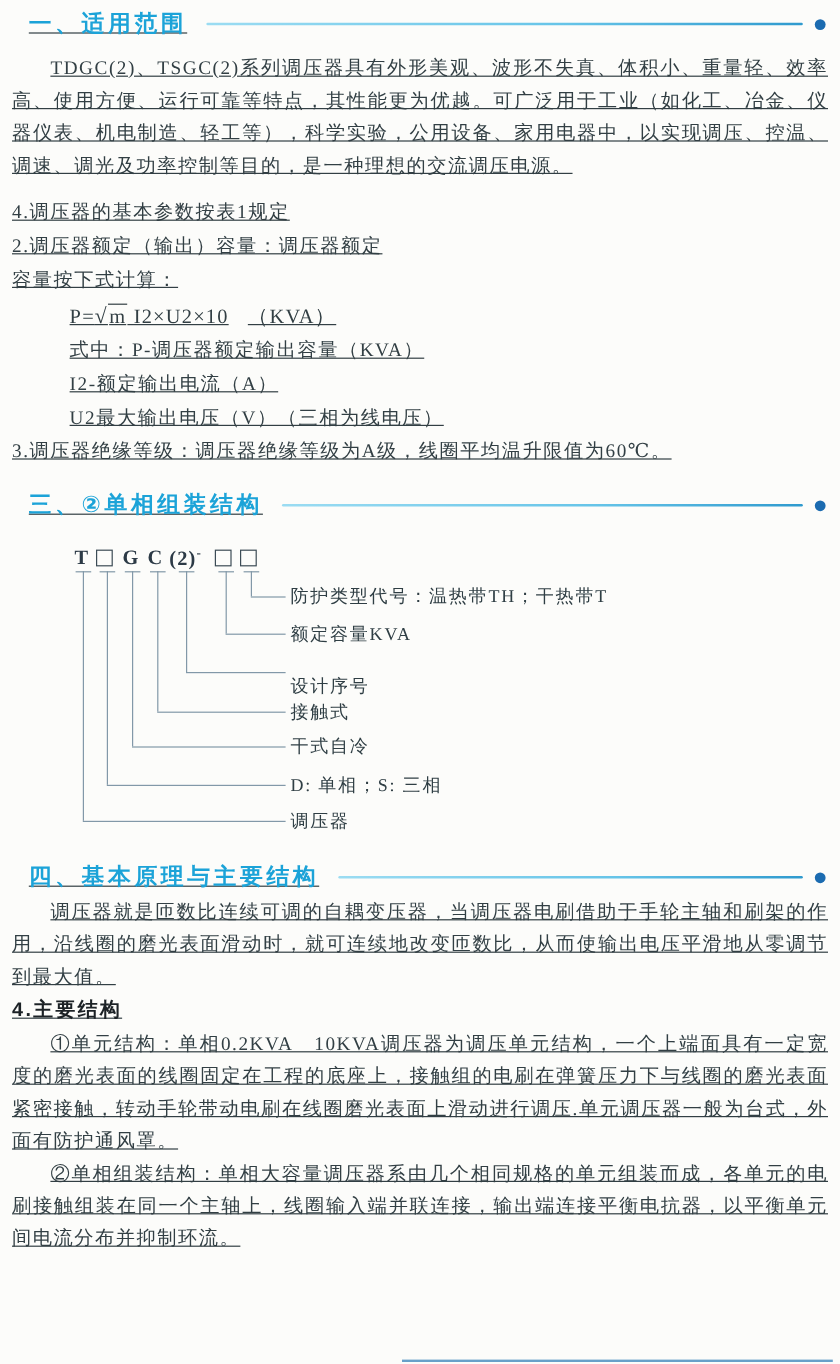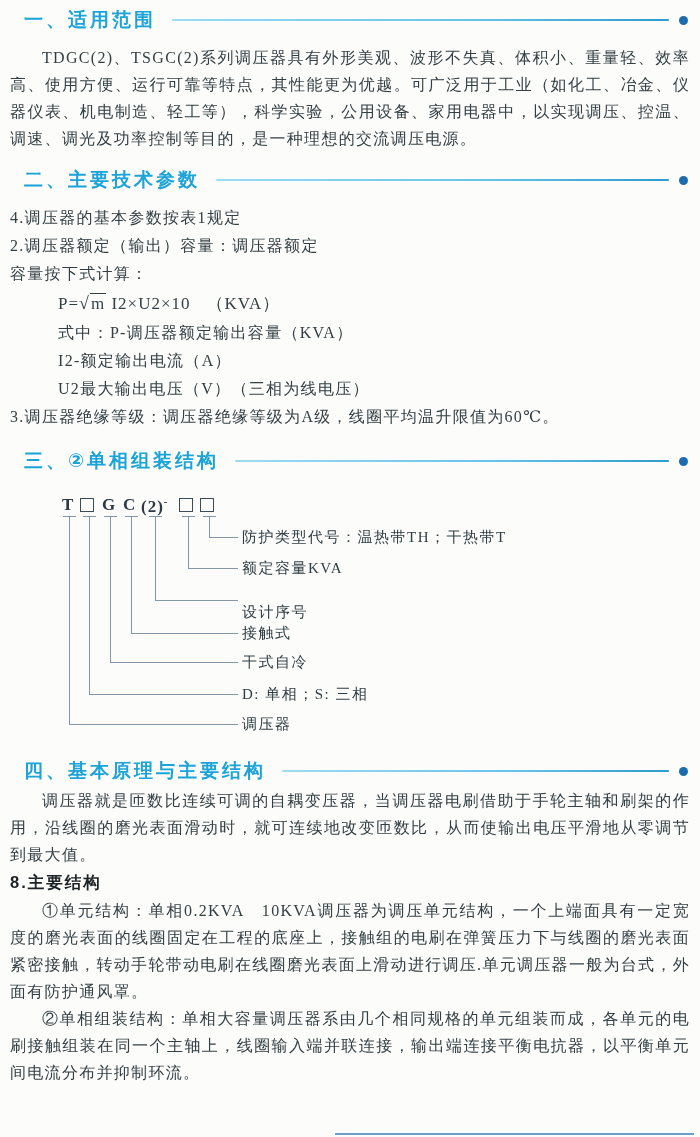--- a/index.html
+++ b/index.html
@@ -5,20 +5,21 @@
   * { margin:0; padding:0; box-sizing:border-box; }
   html,body { background:#e8e8e6; }
   .page {
     position:relative;
     width:700px; height:1137px;
     margin:0 auto;
     background:#fcfcfa;
     overflow:hidden;
     font-family:"Liberation Serif","DejaVu Serif",serif;
     color:#323f44;
+    text-decoration:underline;
   }
   .inner { padding:0 10px; }
 
   
   .sec-heading {
     display:flex; align-items:center; gap:10px;
     margin-left:14px; margin-right:2px;
     font-family:"Liberation Sans","DejaVu Sans",sans-serif;
     font-weight:bold; font-size:19px; letter-spacing:3px;
     color:#1ca3d8;
@@ -89,25 +90,20 @@
 <div class="page">
   <div class="inner">
 
     <div class="sec-heading" style="padding-top:8px; margin-top:0; height:32px;">
       <span>一、适用范围</span>
       <span class="rule"></span>
       <span class="dot"></span>
     </div>
     <p class="para" style="margin-top:12px;">TDGC(2)、TSGC(2)系列调压器具有外形美观、波形不失真、体积小、重量轻、效率高、使用方便、运行可靠等特点，其性能更为优越。可广泛用于工业（如化工、冶金、仪器仪表、机电制造、轻工等），科学实验，公用设备、家用电器中，以实现调压、控温、调速、调光及功率控制等目的，是一种理想的交流调压电源。</p>
 
-    <div class="sec-heading" style="margin-top:16px;">
-      <span>二、主要技术参数</span>
-      <span class="rule"></span>
-      <span class="dot"></span>
-    </div>
     <div style="margin-top:12px;">
       <div class="plain-line">4.调压器的基本参数按表1规定</div>
       <div class="plain-line">2.调压器额定（输出）容量：调压器额定</div>
       <div class="plain-line">容量按下式计算：</div>
 
       <div class="formula-block">
         <div class="formula"><span>P=</span><span class="radical">√</span><span class="radicand">m</span><span> I2×U2×10</span><span class="f-unit">（KVA）</span></div>
       </div>
       <div class="note-line">式中：P-调压器额定输出容量（KVA）</div>
       <div class="note-line">I2-额定输出电流（A）</div>
@@ -166,21 +162,21 @@
     </div>
 
     <div class="sec-heading" style="margin-top:12px;">
       <span>四、基本原理与主要结构</span>
       <span class="rule"></span>
       <span class="dot"></span>
     </div>
 
     <div class="s4">
       <p class="para" style="margin-top:4px;">调压器就是匝数比连续可调的自耦变压器，当调压器电刷借助于手轮主轴和刷架的作用，沿线圈的磨光表面滑动时，就可连续地改变匝数比，从而使输出电压平滑地从零调节到最大值。</p>
-      <div class="sub-title" style="margin-top:3px;">8.主要结构</div>
+      <div class="sub-title" style="margin-top:3px;">4.主要结构</div>
       <p class="para" style="margin-top:4px;">①单元结构：单相0.2KVA　10KVA调压器为调压单元结构，一个上端面具有一定宽度的磨光表面的线圈固定在工程的底座上，接触组的电刷在弹簧压力下与线圈的磨光表面紧密接触，转动手轮带动电刷在线圈磨光表面上滑动进行调压.单元调压器一般为台式，外面有防护通风罩。</p>
       <p class="para">②单相组装结构：单相大容量调压器系由几个相同规格的单元组装而成，各单元的电刷接触组装在同一个主轴上，线圈输入端并联连接，输出端连接平衡电抗器，以平衡单元间电流分布并抑制环流。</p>
     </div>
 
   </div>
 
   <div class="bottom-rule"></div>
 </div>
 
 </body></html>

